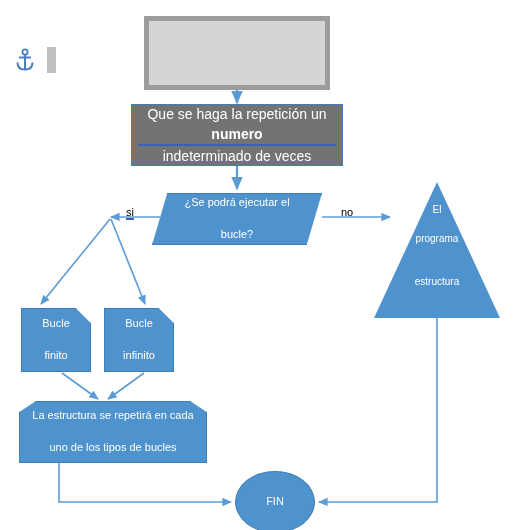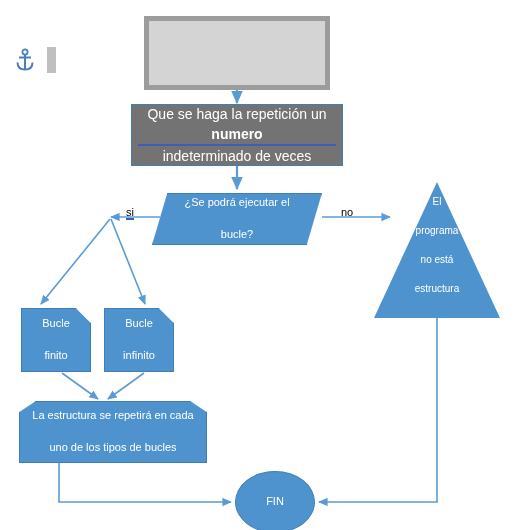--- a/index.html
+++ b/index.html
@@ -234,21 +234,21 @@
 
   <div class="edge-label" id="label-si">
     <span class="spell-wavy">si</span>
   </div>
   <div class="edge-label" id="label-no">no</div>
 
   <div class="shape" id="triangle-shape">
     <span>
       <span>El</span><br>
       <span>programa</span><br>
-      <span>no está</span><br>
+      <br>
       <span>estructura</span>
     </span>
   </div>
 
   <div class="shape chamfer-tr" id="bucle-finito">
     <span>
       <span>Bucle</span><br>
       <span>finito</span>
     </span>
   </div>

